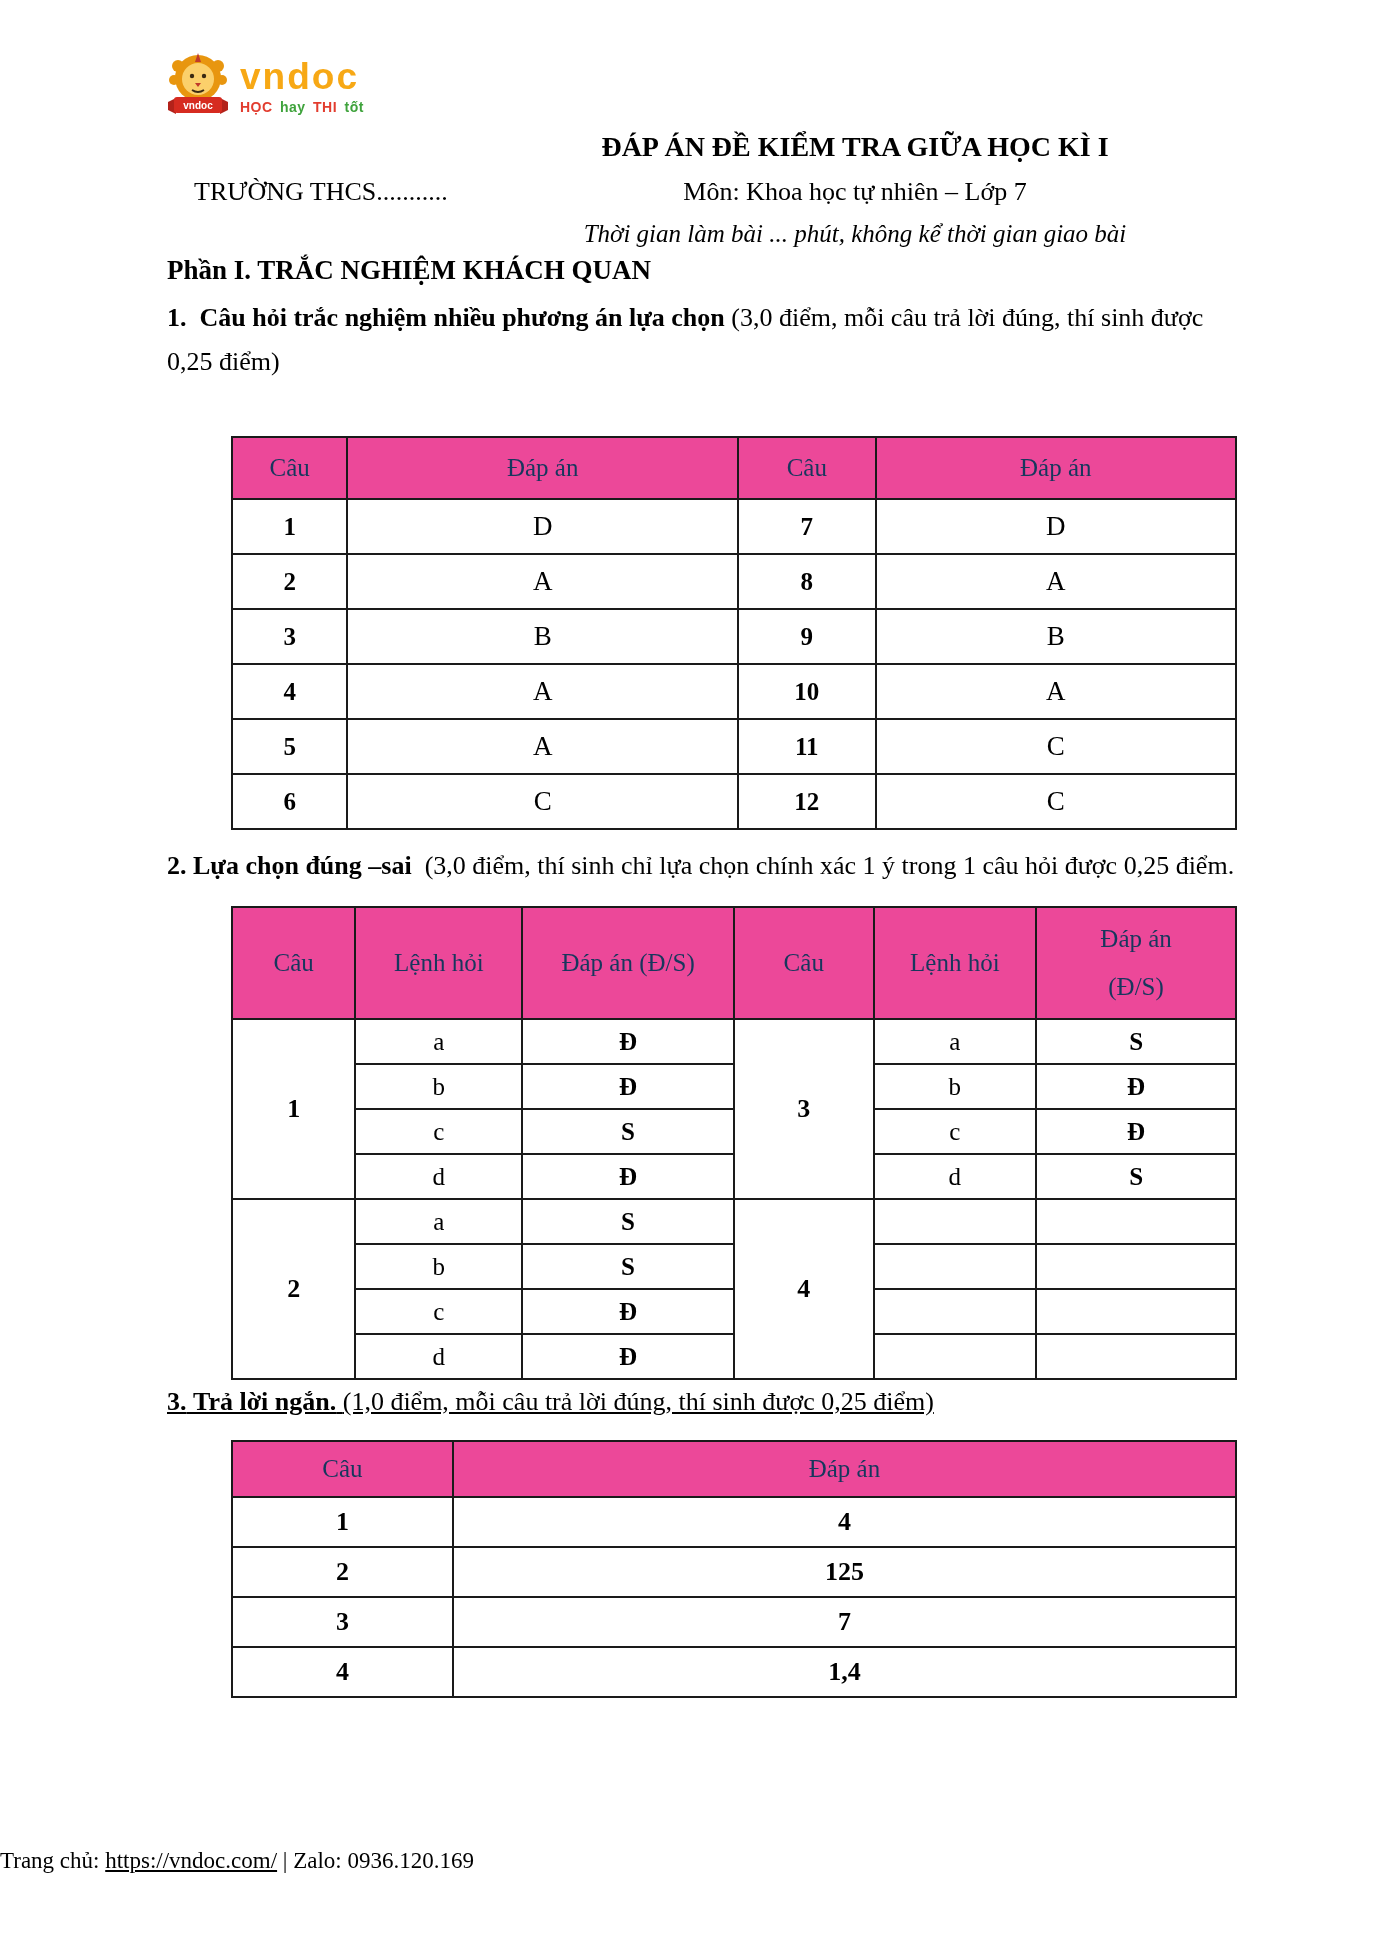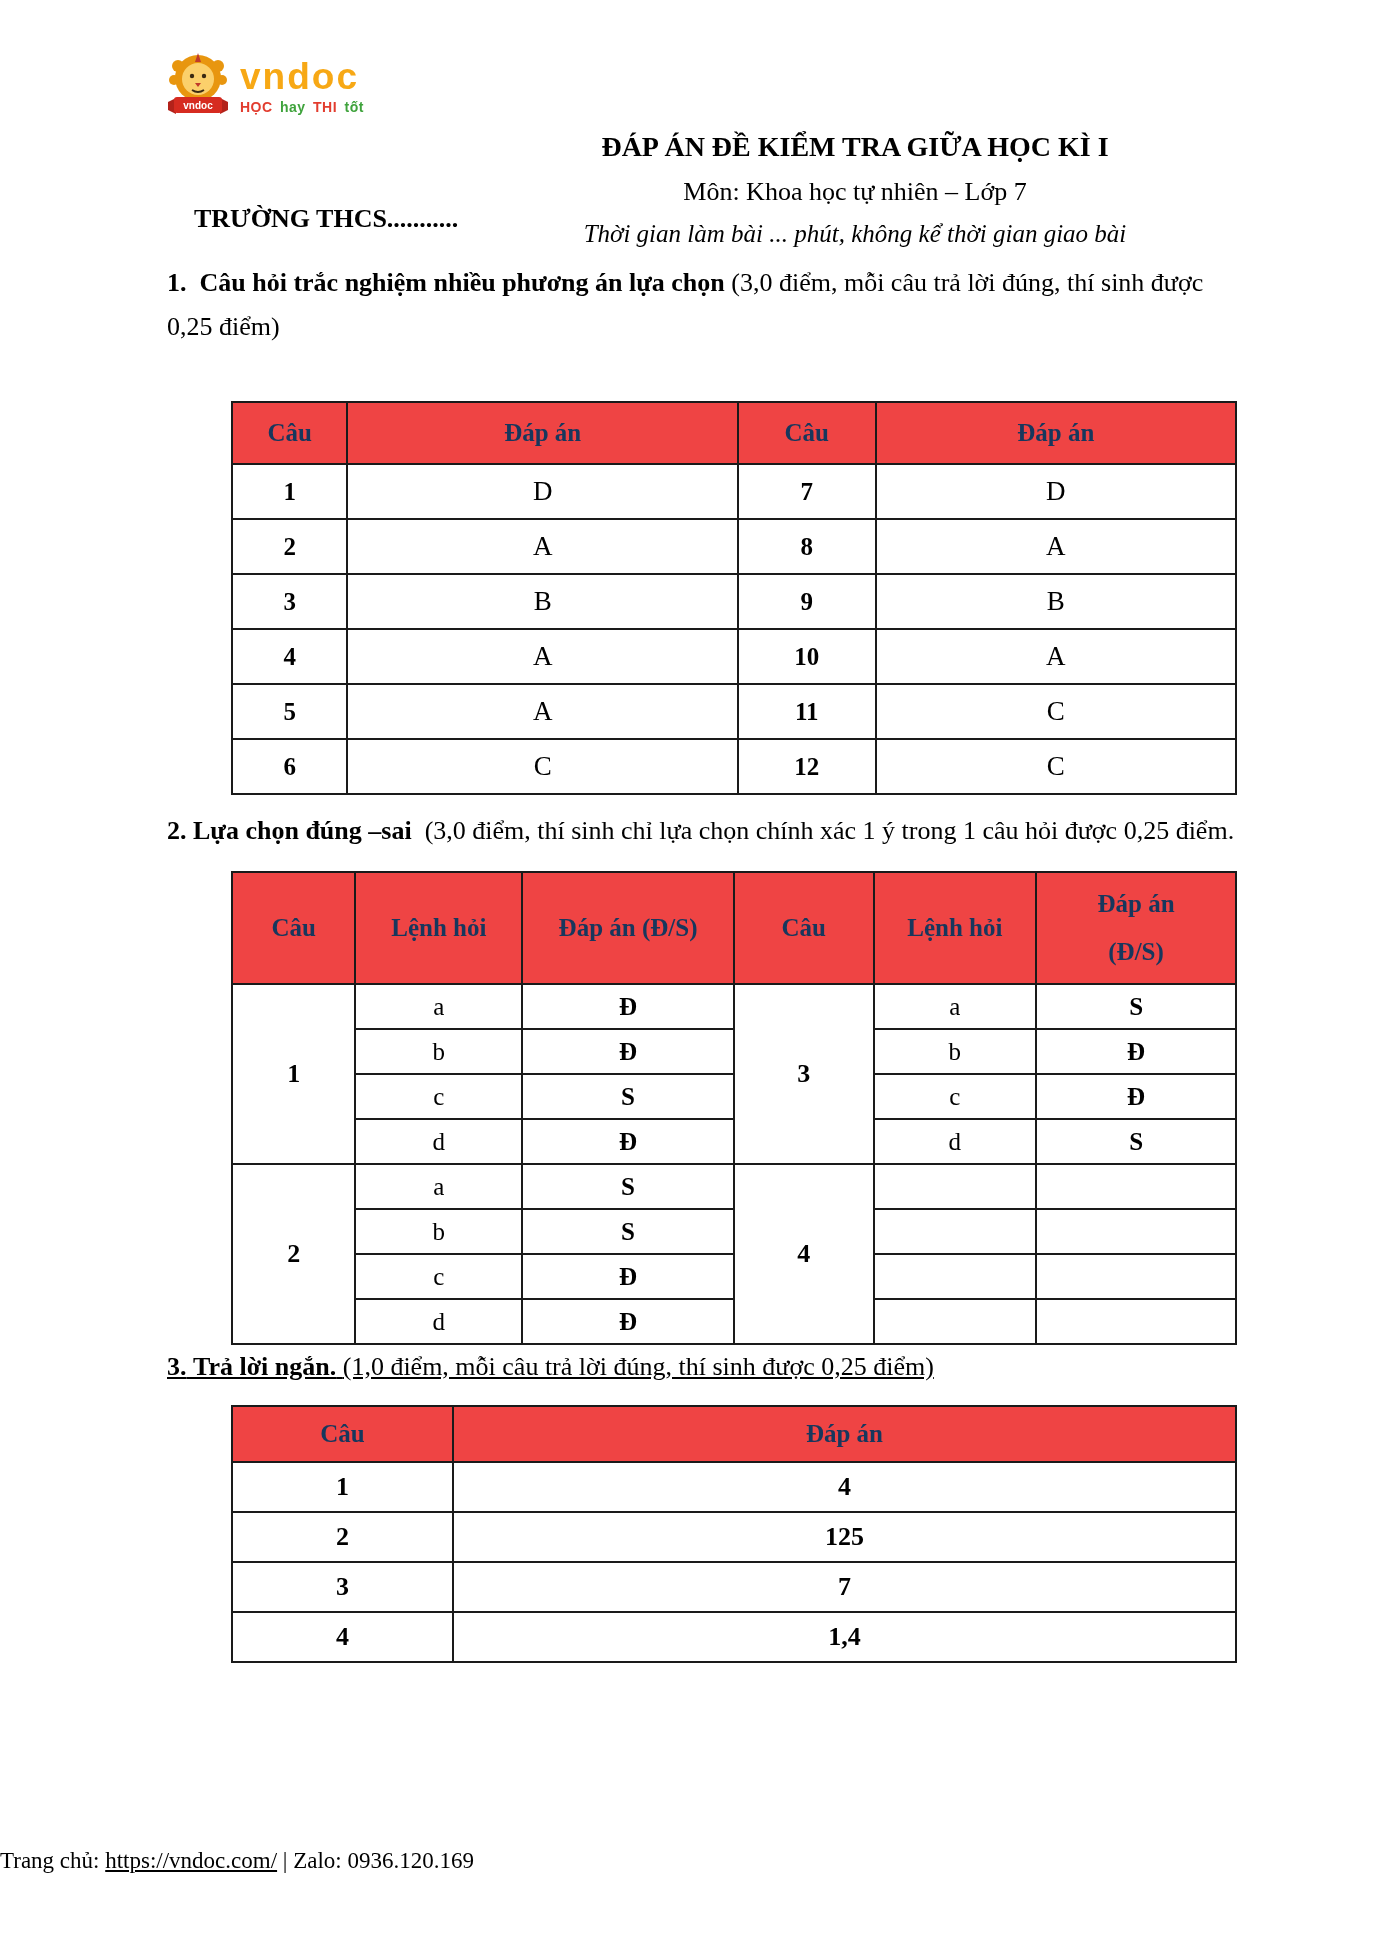--- a/index.html
+++ b/index.html
@@ -18,37 +18,37 @@
   .brand{
     font-family:"Liberation Sans","DejaVu Sans",sans-serif;
     font-weight:800;font-size:37px;color:#f7a815;letter-spacing:2px;
   }
   .tagline{margin-top:5px;font-family:"Liberation Sans","DejaVu Sans",sans-serif;
     font-weight:800;font-size:14px;letter-spacing:.5px;white-space:nowrap;}
   .tagline span{margin-right:3px;}
   
   .doc-title{position:absolute;left:460px;top:131px;width:790px;text-align:center;
     font-weight:bold;font-size:28px;}
-  .school{position:absolute;left:194px;top:177px;font-weight:bold;font-size:26px;margin-top:27px;}
+  .school{position:absolute;left:194px;top:177px;font-weight:normal;font-size:26px;}
   .subject{position:absolute;left:460px;top:177px;width:790px;text-align:center;font-size:26px;}
   .time-note{position:absolute;left:430px;top:220px;width:850px;text-align:center;
     font-style:italic;font-size:25px;}
   
   .content{position:absolute;left:167px;top:255px;width:1080px;}
   .part-heading{font-weight:bold;font-size:27px;margin:0 0 10px 0;}
   .sec{font-size:26px;line-height:44px;margin:0;}
   .sec .lab{font-weight:bold;}
   .sec .ttl{font-weight:bold;}
   
   table.t{border-collapse:collapse;table-layout:fixed;
     margin-left:64px;width:1006px;}
   table.t th,table.t td{border:2px solid #1a1a1a;text-align:center;vertical-align:middle;
     padding:0;overflow:hidden;}
   table.t th{
-    background:#ef4444;color:#17375d;font-weight:bold;font-size:25px;
+    background:#ec4899;color:#17375d;font-weight:normal;font-size:25px;
   }
   .t1{margin-top:52px;}
   .t1 tr.hd{height:62px;}
   .t1 tr.dr{height:55px;}
   .t1 td.num{font-weight:bold;font-size:25px;}
   .t1 td.ans{font-size:27px;}
   .t1 td{padding-bottom:10px;}
   .t1 th{border-bottom-width:3px;}
   .t2{margin-top:18px;}
   .t2 tr.hd{height:112px;}
@@ -109,20 +109,21 @@
     </div>
   </div>
 
   <div class="doc-title">ĐÁP ÁN ĐỀ KIỂM TRA GIỮA HỌC KÌ I</div>
   <div class="school">TRƯỜNG THCS...........</div>
   <div class="subject">Môn: Khoa học tự nhiên – Lớp 7</div>
   <div class="time-note">Thời gian làm bài ... phút, không kể thời gian giao bài</div>
 
   <div class="content">
 
+    <div class="part-heading">Phần I. TRẮC NGHIỆM KHÁCH QUAN</div>
 
     <p class="sec sec1">
       <span class="lab">1.</span>&nbsp;
       <span class="ttl">Câu hỏi trắc nghiệm nhiều phương án lựa chọn</span>
       <span>(3,0 điểm, mỗi câu trả lời đúng, thí sinh được 0,25 điểm)</span>
     </p>
 
     <table class="t t1">
       <colgroup>
           <col style="width:11.5%">

